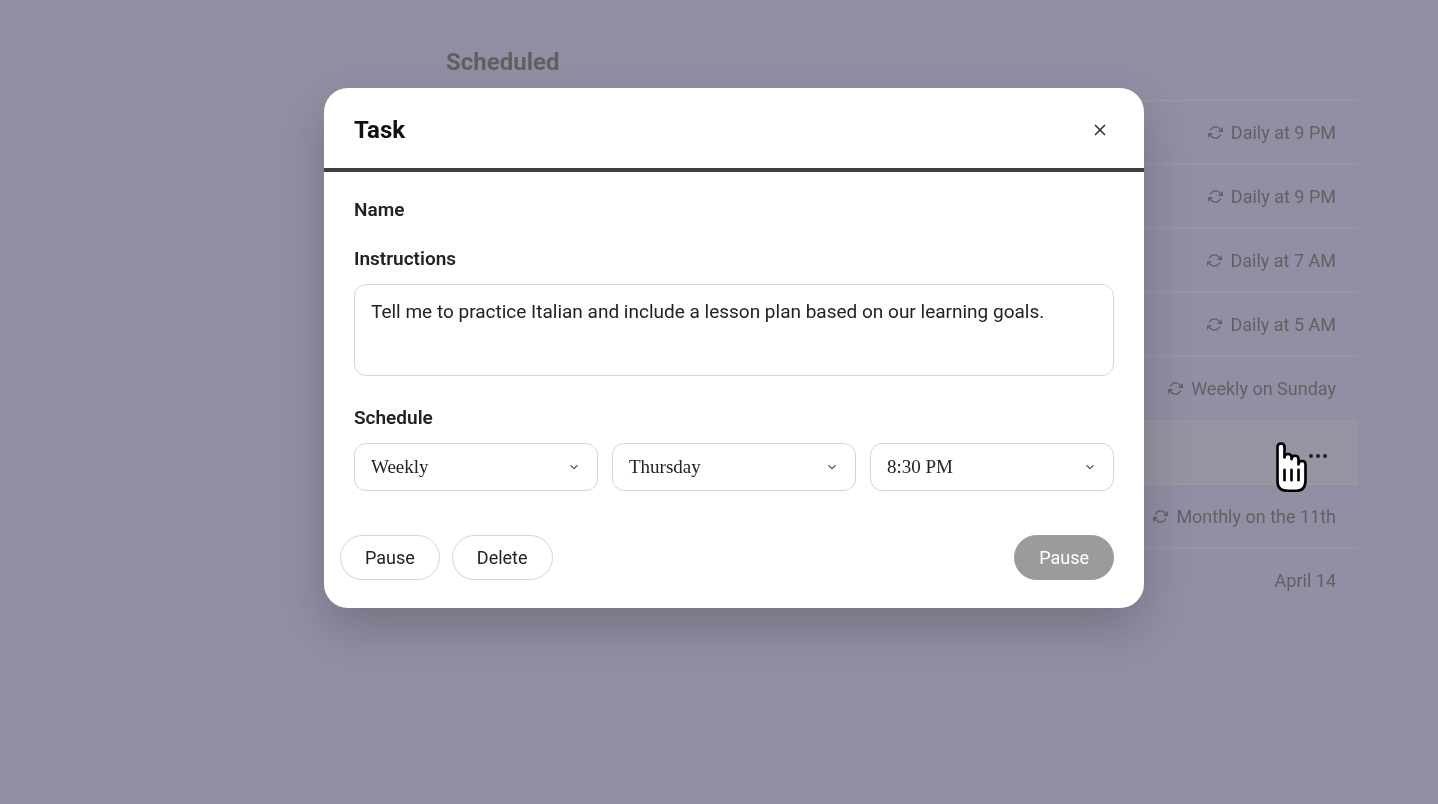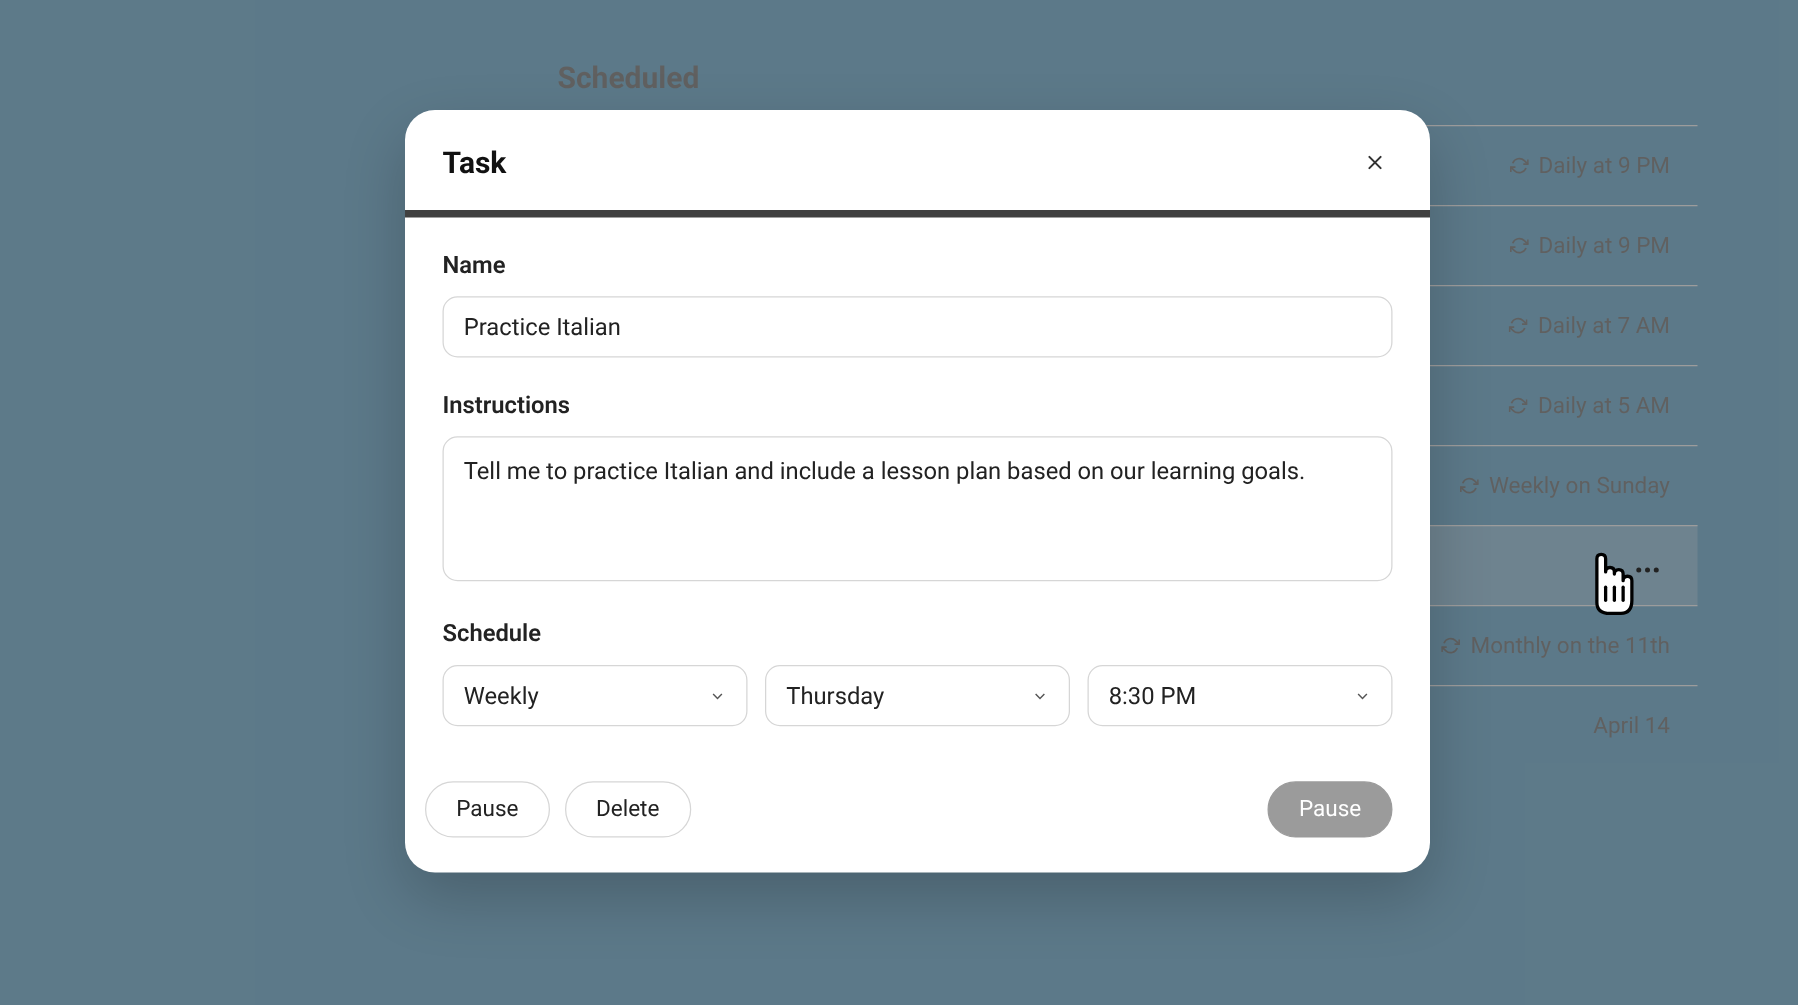--- a/index.html
+++ b/index.html
@@ -17,21 +17,21 @@
     }
     .backdrop {
       position: absolute;
       inset: 0;
       background: rgba(128,128,128,0.72);
       z-index: 10;
     }
     .page {
       position: absolute;
       inset: 0;
-      background: #0369a1;
+      background: #c4b5fd;
     }
     .page-title {
       position: absolute;
       left: 446px;
       top: 48px;
       font-size: 24px;
       font-weight: 700;
       color: #111;
     }
     .bg-list {
@@ -76,21 +76,21 @@
       border-radius: 24px;
       z-index: 20;
       box-shadow: 0 20px 50px rgba(0,0,0,0.2);
       padding-bottom: 28px;
     }
     .modal-header {
       display: flex;
       justify-content: space-between;
       align-items: flex-start;
       padding: 28px 30px 24px 30px;
-      border-bottom: 6px solid #404040;
+      border-bottom: 4px solid #404040;
     }
     .modal-title {
       font-size: 24px;
       font-weight: 700;
       color: #111;
     }
     .close-btn {
       width: 28px;
       height: 28px;
       display: flex;
@@ -128,39 +128,40 @@
       width: 100%;
       border: 1.5px solid #d6d6d6;
       border-radius: 12px;
       padding: 14px 16px;
       font-size: 19px;
       color: #222;
       font-family: inherit;
       outline: none;
       background: #fff;
       resize: none;
-      height: 116px;
+      height: 92px;
       line-height: 1.4;
     }
     .schedule-row {
       display: flex;
       gap: 14px;
     }
     .select {
       flex: 1;
       border: 1.5px solid #d6d6d6;
       border-radius: 12px;
       padding: 12px 16px;
       font-size: 19px;
       color: #222;
       background: #fff;
       display: flex;
       justify-content: space-between;
       align-items: center;
       cursor: pointer;
+      font-family: Liberation Serif, serif;
     }
     .chevron {
       width: 14px;
       height: 14px;
       color: #555;
       flex-shrink: 0;
     }
     .modal-footer {
       display: flex;
       justify-content: space-between;
@@ -303,21 +304,20 @@
           <line x1="18" y1="6" x2="6" y2="18"></line>
           <line x1="6" y1="6" x2="18" y2="18"></line>
         </svg>
     </div>
   </div>
 
   <div class="modal-body">
 
     <div class="form-group">
       <label class="form-label">Name</label>
-      <input class="text-input" value="Practice Italian" style="">
     </div>
 
     <div class="form-group">
       <label class="form-label">Instructions</label>
       <textarea class="textarea" style="">Tell me to practice Italian and include a lesson plan based on our learning goals.</textarea>
     </div>
 
     <div class="form-group">
       <label class="form-label">Schedule</label>
       <div class="schedule-row">

